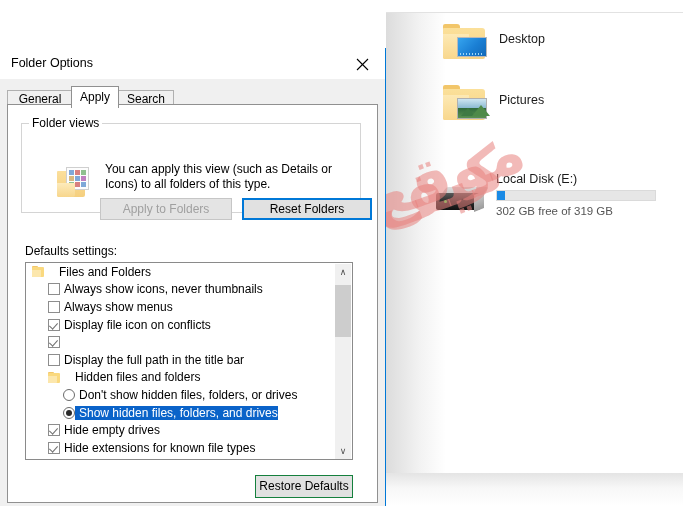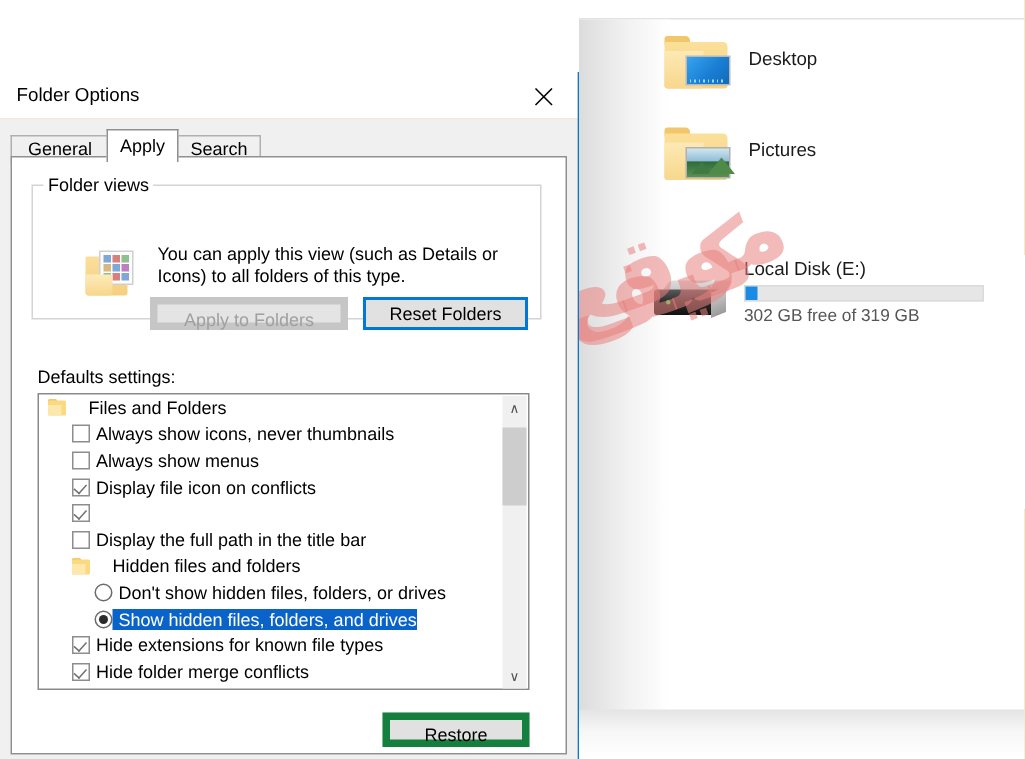--- a/index.html
+++ b/index.html
@@ -264,34 +264,34 @@
     background: linear-gradient(to bottom, #fdebbb 0%, #f7d68c 100%);
     border-radius: 0 0 2px 2px;
   }
   #fv-desc {
     position: absolute; left: 105px; top: 83px; width: 245px;
     font-size: 12px; line-height: 15px;
   }
   .push-button {
     position: absolute;
     background: #e1e1e1;
-    border: 5px solid #15803d;
+    border: 1px solid #15803d;
     box-sizing: border-box;
     font-size: 12px;
     text-align: center;
     color: #000;
     cursor: default;
   }
   .push-button.disabled { color: #a0a0a0; background: #e4e4e4; border-color: #c6c6c6; }
   .push-button.focused {
     background: #e1e1e1;
     border: 2px solid #0078d7;
   }
   #apply-to-folders-btn { left: 100px; top: 119px; width: 132px; height: 22px; line-height: 20px; }
-  #reset-folders-btn { left: 242px; top: 119px; width: 110px; height: 22px; line-height: 18px; }
+  #reset-folders-btn { left: 242px; top: 119px; width: 130px; height: 22px; line-height: 18px; }
 
   #advanced-settings-label {
     position: absolute; left: 25px; top: 165px; font-size: 12px;
   }
   #advanced-list {
     position: absolute; left: 25px; top: 183px; width: 328px; height: 198px;
     background: #ffffff;
     border: 1px solid #8a8a8a;
     box-sizing: border-box;
     overflow: hidden;
@@ -530,20 +530,24 @@
           <div class="list-row indent-2">
             <div class="rbox"></div>
             <span class="lbl">Don't show hidden files, folders, or drives</span>
           </div>
           <div class="list-row indent-2 selected">
             <div class="rbox checked"></div>
             <span class="lbl">Show hidden files, folders, and drives</span>
           </div>
           <div class="list-row indent-1">
             <div class="cbox checked"></div>
+            <span class="lbl">Hide empty drives</span>
+          </div>
+          <div class="list-row indent-1">
+            <div class="cbox checked"></div>
             <span class="lbl">Hide extensions for known file types</span>
           </div>
           <div class="list-row indent-1">
             <div class="cbox checked"></div>
             <span class="lbl">Hide folder merge conflicts</span>
           </div>
         </div>
 
       <div id="list-scrollbar">
         <div id="sb-up">∧</div>

